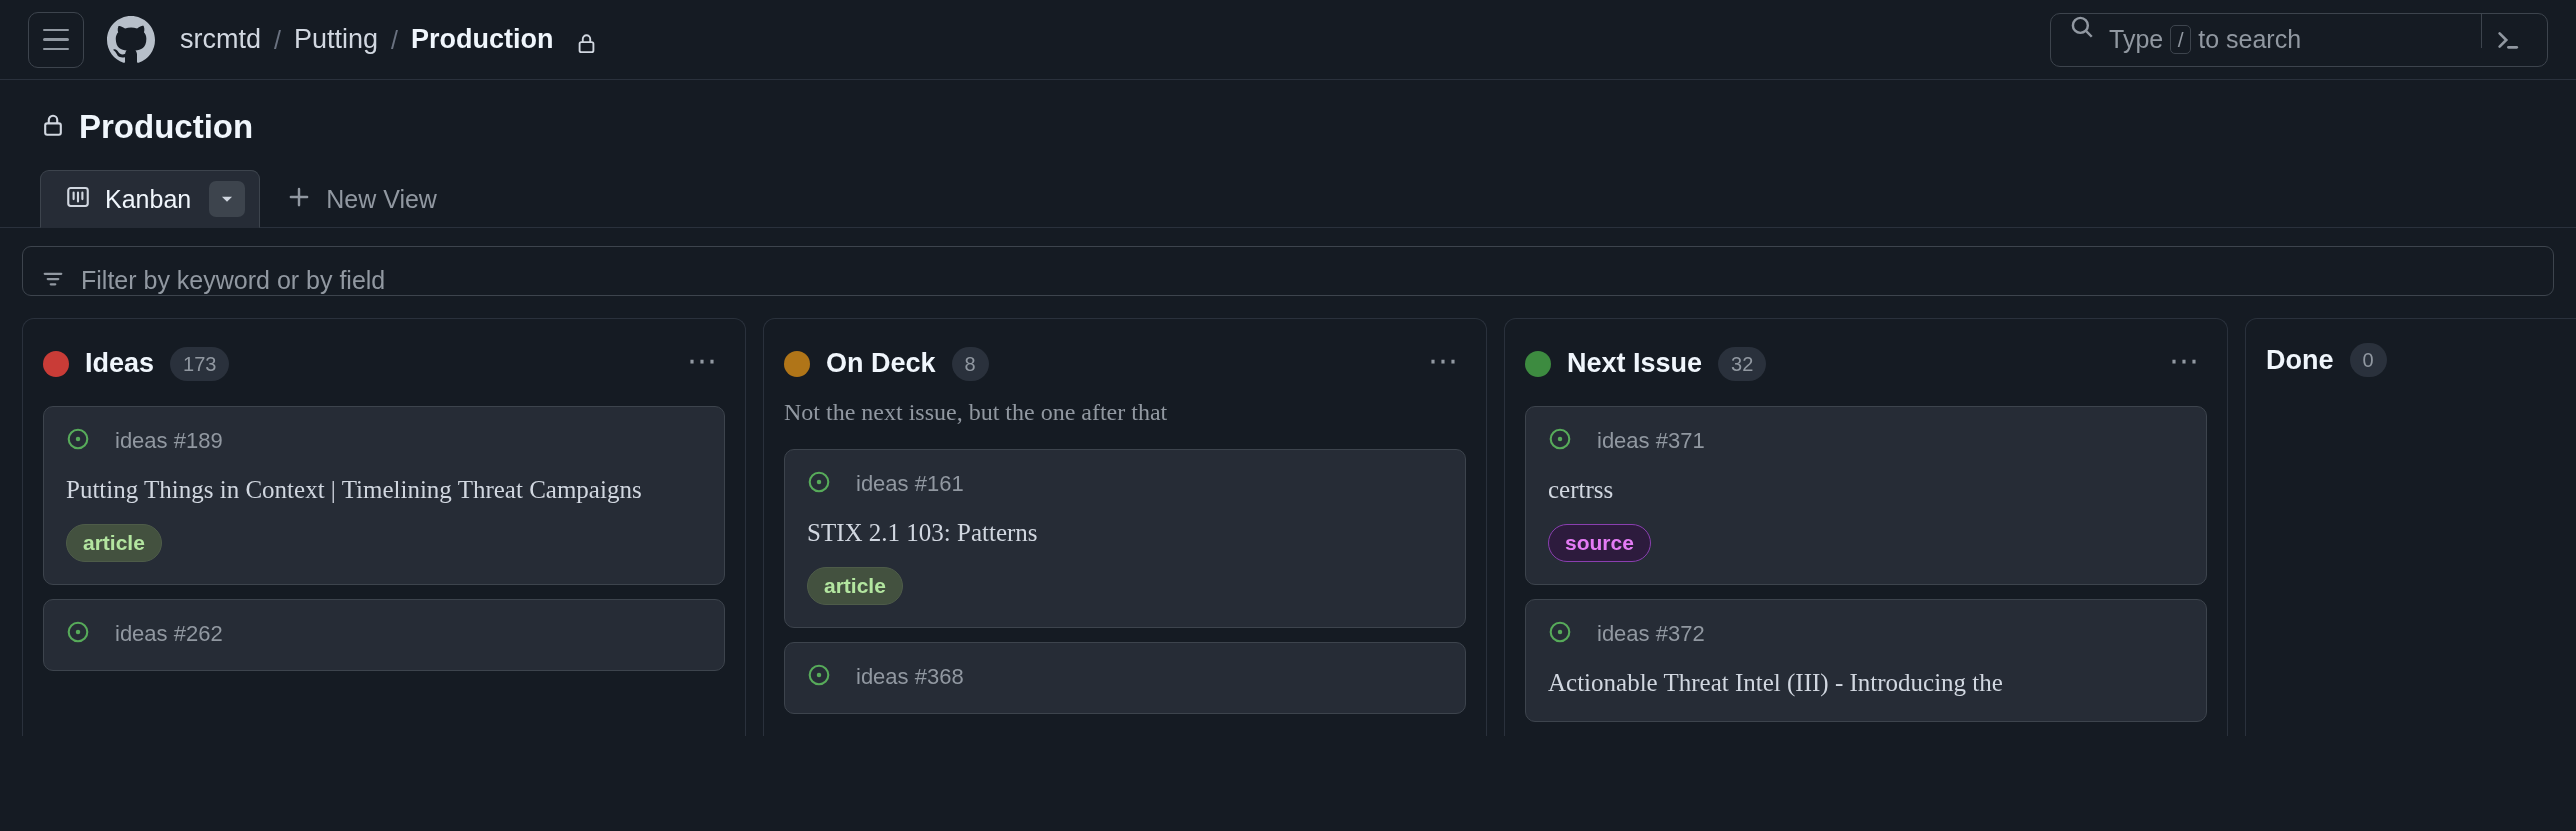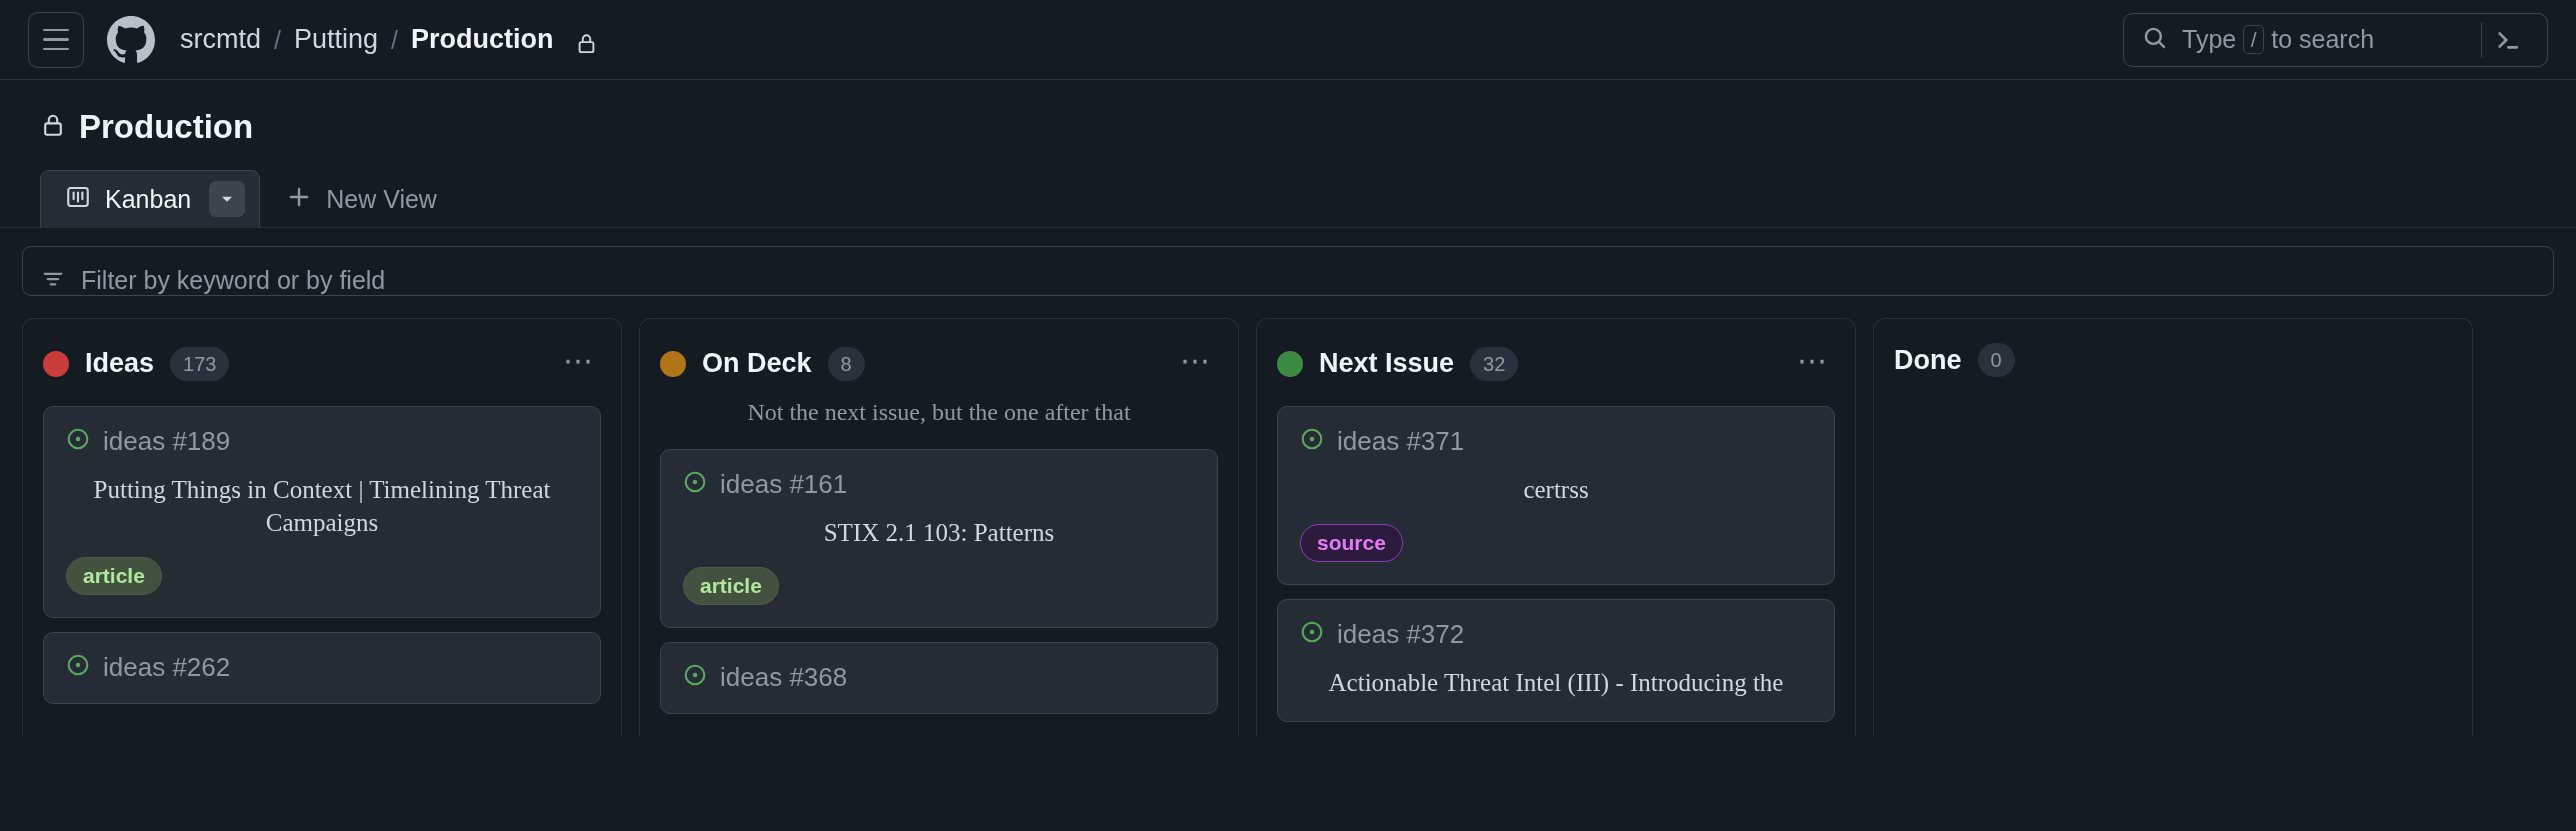--- a/index.html
+++ b/index.html
@@ -50,26 +50,25 @@
     line-height: 1;
     white-space: nowrap;
   }
   .bc-link { color: #d1d7e0; cursor: pointer; }
   .bc-sep { color: #6a7280; font-size: 25px; }
   .bc-current { color: #f0f6fc; font-weight: 700; cursor: pointer; }
   .bc-lock { margin-left: 9px; display: inline-flex; align-items: center; position: relative; top: 2px;}
 
   .search-wrap { margin-left: auto; display: flex; align-items: center; }
   .searchbox {
-    width: 425px;
+    width: 498px;
     height: 54px;
     border: 1px solid #3d444d;
     border-radius: 10px;
     display: flex;
-    align-items: center;
     padding: 0 13px 0 18px;
     background: transparent;
     cursor: text;
   }
   .search-ph {
     margin-left: 14px;
     font-size: 25px;
     color: #9198a1;
     display: flex;
     align-items: center;
@@ -172,30 +171,29 @@
   
   .board {
     margin-top: 22px;
     display: flex;
     gap: 17px;
     padding-left: 22px;
     height: 418px;
     align-items: flex-start;
   }
   .column {
-    width: 600px;
+    width: 724px;
     flex: none;
     background: #151b23;
     border: 1px solid #2a313c;
     border-bottom: none;
     border-radius: 12px 12px 0 0;
     padding: 24px 20px 0 20px;
     height: 418px;
     overflow: hidden;
-    text-align: center;
   }
   .col-head {
     display: flex;
     align-items: center;
     gap: 16px;
   }
   .col-dot { width: 26px; height: 26px; border-radius: 50%; flex: none; }
   .col-name { font-size: 27px; font-weight: 700; color: #f0f6fc; line-height: 1; }
   .col-count {
     background: #2a313c;
@@ -226,22 +224,22 @@
   .card {
     background: #262c36;
     border: 1px solid #3d444d;
     border-radius: 10px;
     padding: 20px 22px 22px 22px;
     cursor: pointer;
   }
   .card-meta {
     display: flex;
     align-items: center;
-    gap: 13px;
-    font-size: 26px;
+    gap: 25px;
+    font-size: 22px;
     color: #9198a1;
     line-height: 1;
   }
   .card-title {
     margin-top: 18px;
     font-size: 25px;
     color: #d1d7e0;
     line-height: 1.32;
     font-family: Liberation Serif, serif;
   }

